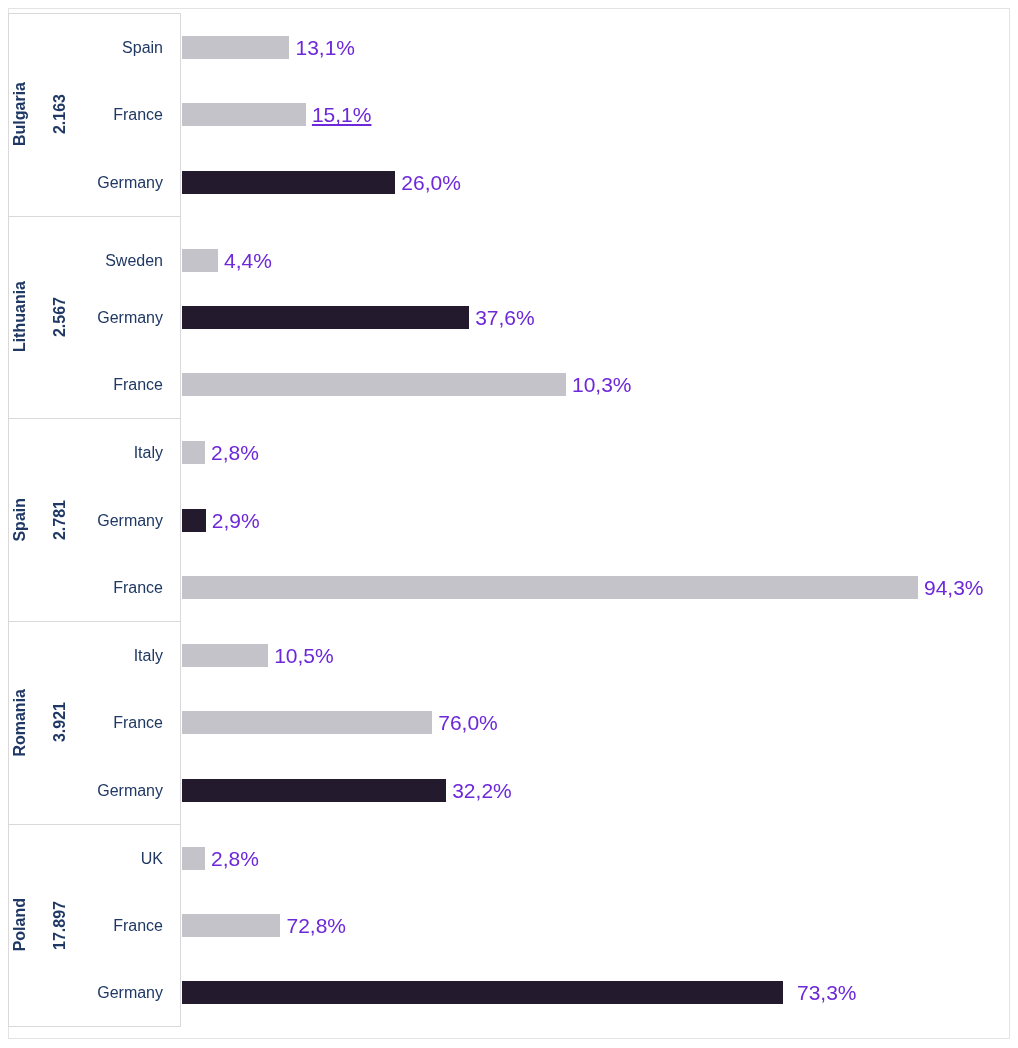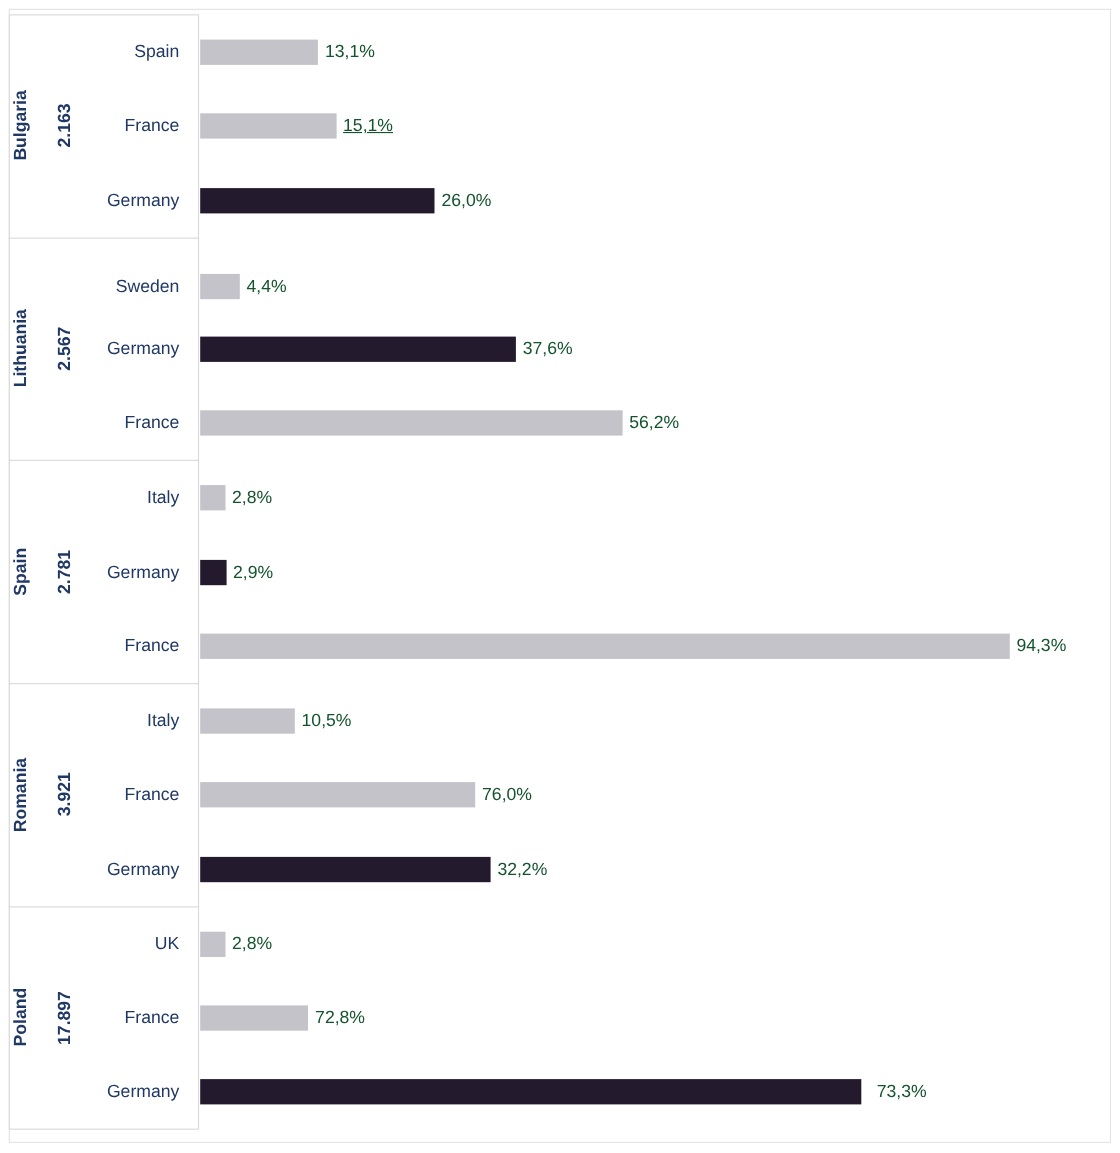--- a/index.html
+++ b/index.html
@@ -112,22 +112,22 @@
     position: absolute;
     left: 182px;
     top: 0;
     height: 23px;
   }
   .bar.gray  { background: #c4c3ca; }
   .bar.dark  { background: #241a2e; }
   .bar-value {
     position: absolute;
     line-height: 23px;
-    font-size: 16px;
-    color: #14532d;
+    font-size: 21px;
+    color: #6d28d9;
     white-space: nowrap;
     padding-left: 6px;
   }
 </style>
 </head>
 <body>
 
 <div id="chart-root">
   <div class="outer-frame"></div>
   <div class="axis-panel"></div>
@@ -169,21 +169,21 @@
           <div class="bar-value" style="left: 218.102px;">4,4%</div>
         </div>
         <div class="row" style="top: 306px;">
           <div class="cat-label">Germany</div>
           <div class="bar dark" style="width: 287.175px;"></div>
           <div class="bar-value" style="left: 469.175px;">37,6%</div>
         </div>
         <div class="row" style="top: 373.3px;">
           <div class="cat-label">France</div>
           <div class="bar gray" style="width: 383.994px;"></div>
-          <div class="bar-value" style="left: 565.994px;">56,2%</div>
+          <div class="bar-value" style="left: 565.994px;">10,3%</div>
         </div>
       </div>
       <div class="group" style="top: 0px;">
         <div class="group-sep" style="top: 418.4px;"></div>
         <div class="group-label" style="top: 459.75px; height: 120px; display: flex; align-items: center; justify-content: center;">
           <span class="rot">Spain</span>
         </div>
         <div class="group-value" style="top: 459.75px; height: 120px; display: flex; align-items: center; justify-content: center;">
           <span class="rot">2.781</span>
         </div>

